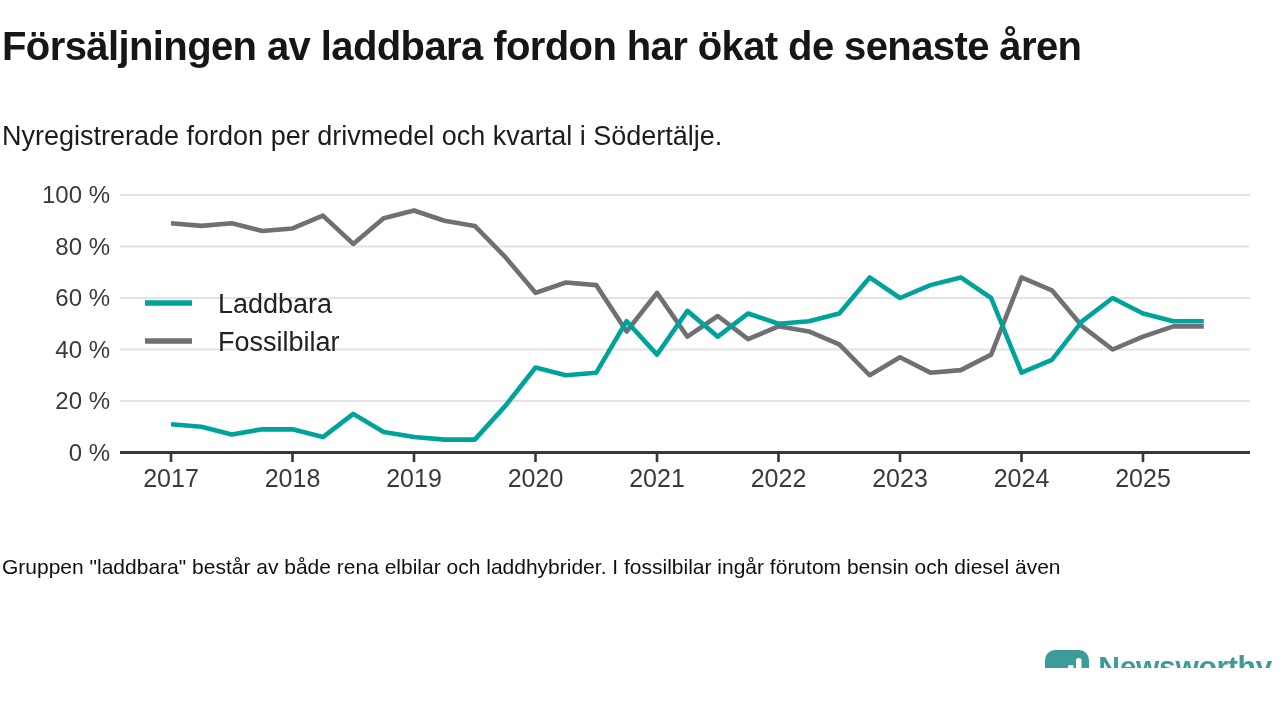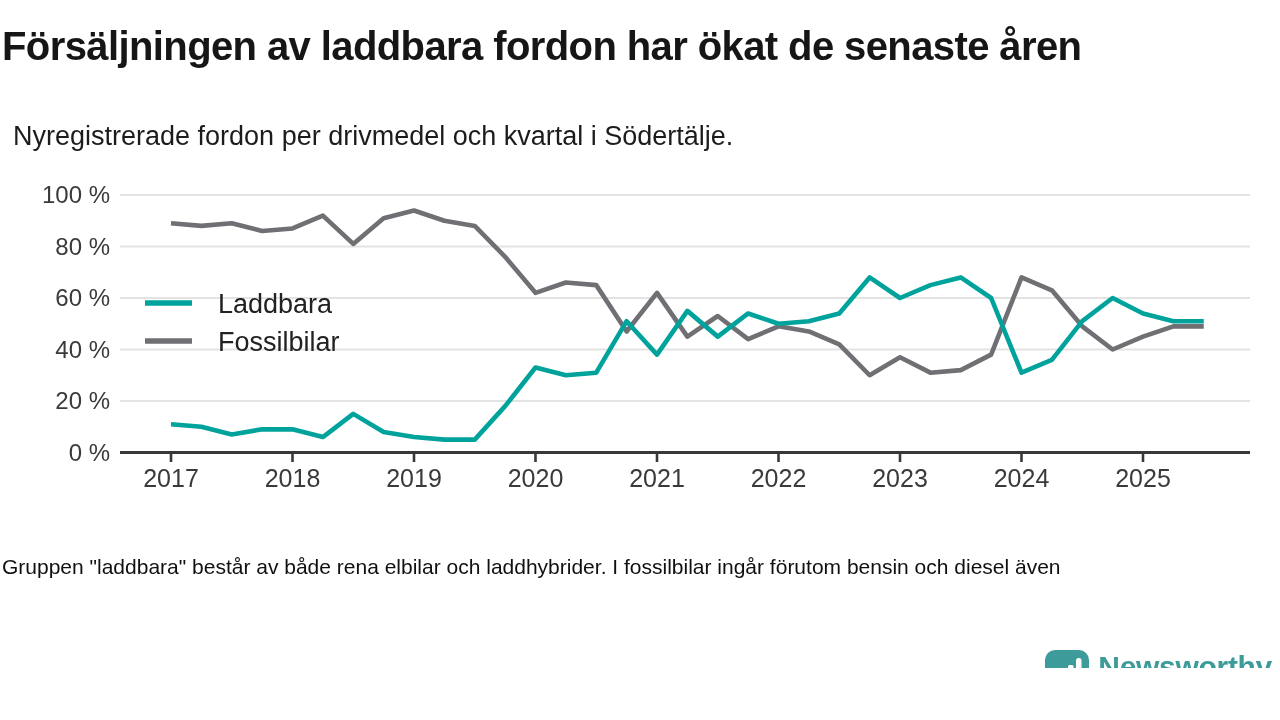--- a/index.html
+++ b/index.html
@@ -1,20 +1,20 @@
 <!DOCTYPE html>
 <html><head>
 <meta charset="utf-8">
 <style>
   html,body{margin:0;padding:0;background:#fff;}
   #page{position:relative;width:1280px;height:668px;background:#ffffff;overflow:hidden;
         font-family:"Liberation Sans", sans-serif;}
   .title{position:absolute;left:2px;top:24px;width:1260px;font-size:40px;font-weight:700;
          color:#161616;letter-spacing:-0.6px;}
-  .subtitle{position:absolute;left:13px;top:121px;width:1100px;font-size:27px;font-weight:400;
+  .subtitle{position:absolute;left:2px;top:121px;width:1100px;font-size:27px;font-weight:400;
             color:#1c1c1c;}
   #chart{position:absolute;left:0;top:180px;}
   .footer{position:absolute;left:2px;top:552px;width:1222px;font-size:21px;line-height:29px;
           color:#101010;}
   .brand{position:absolute;right:8px;top:650px;display:flex;align-items:flex-start;gap:9px;}
   .brand-text{font-size:30px;font-weight:600;letter-spacing:-0.3px;}
   svg text{font-family:"Liberation Sans", sans-serif;}
 </style>
 </head>
 <body>

